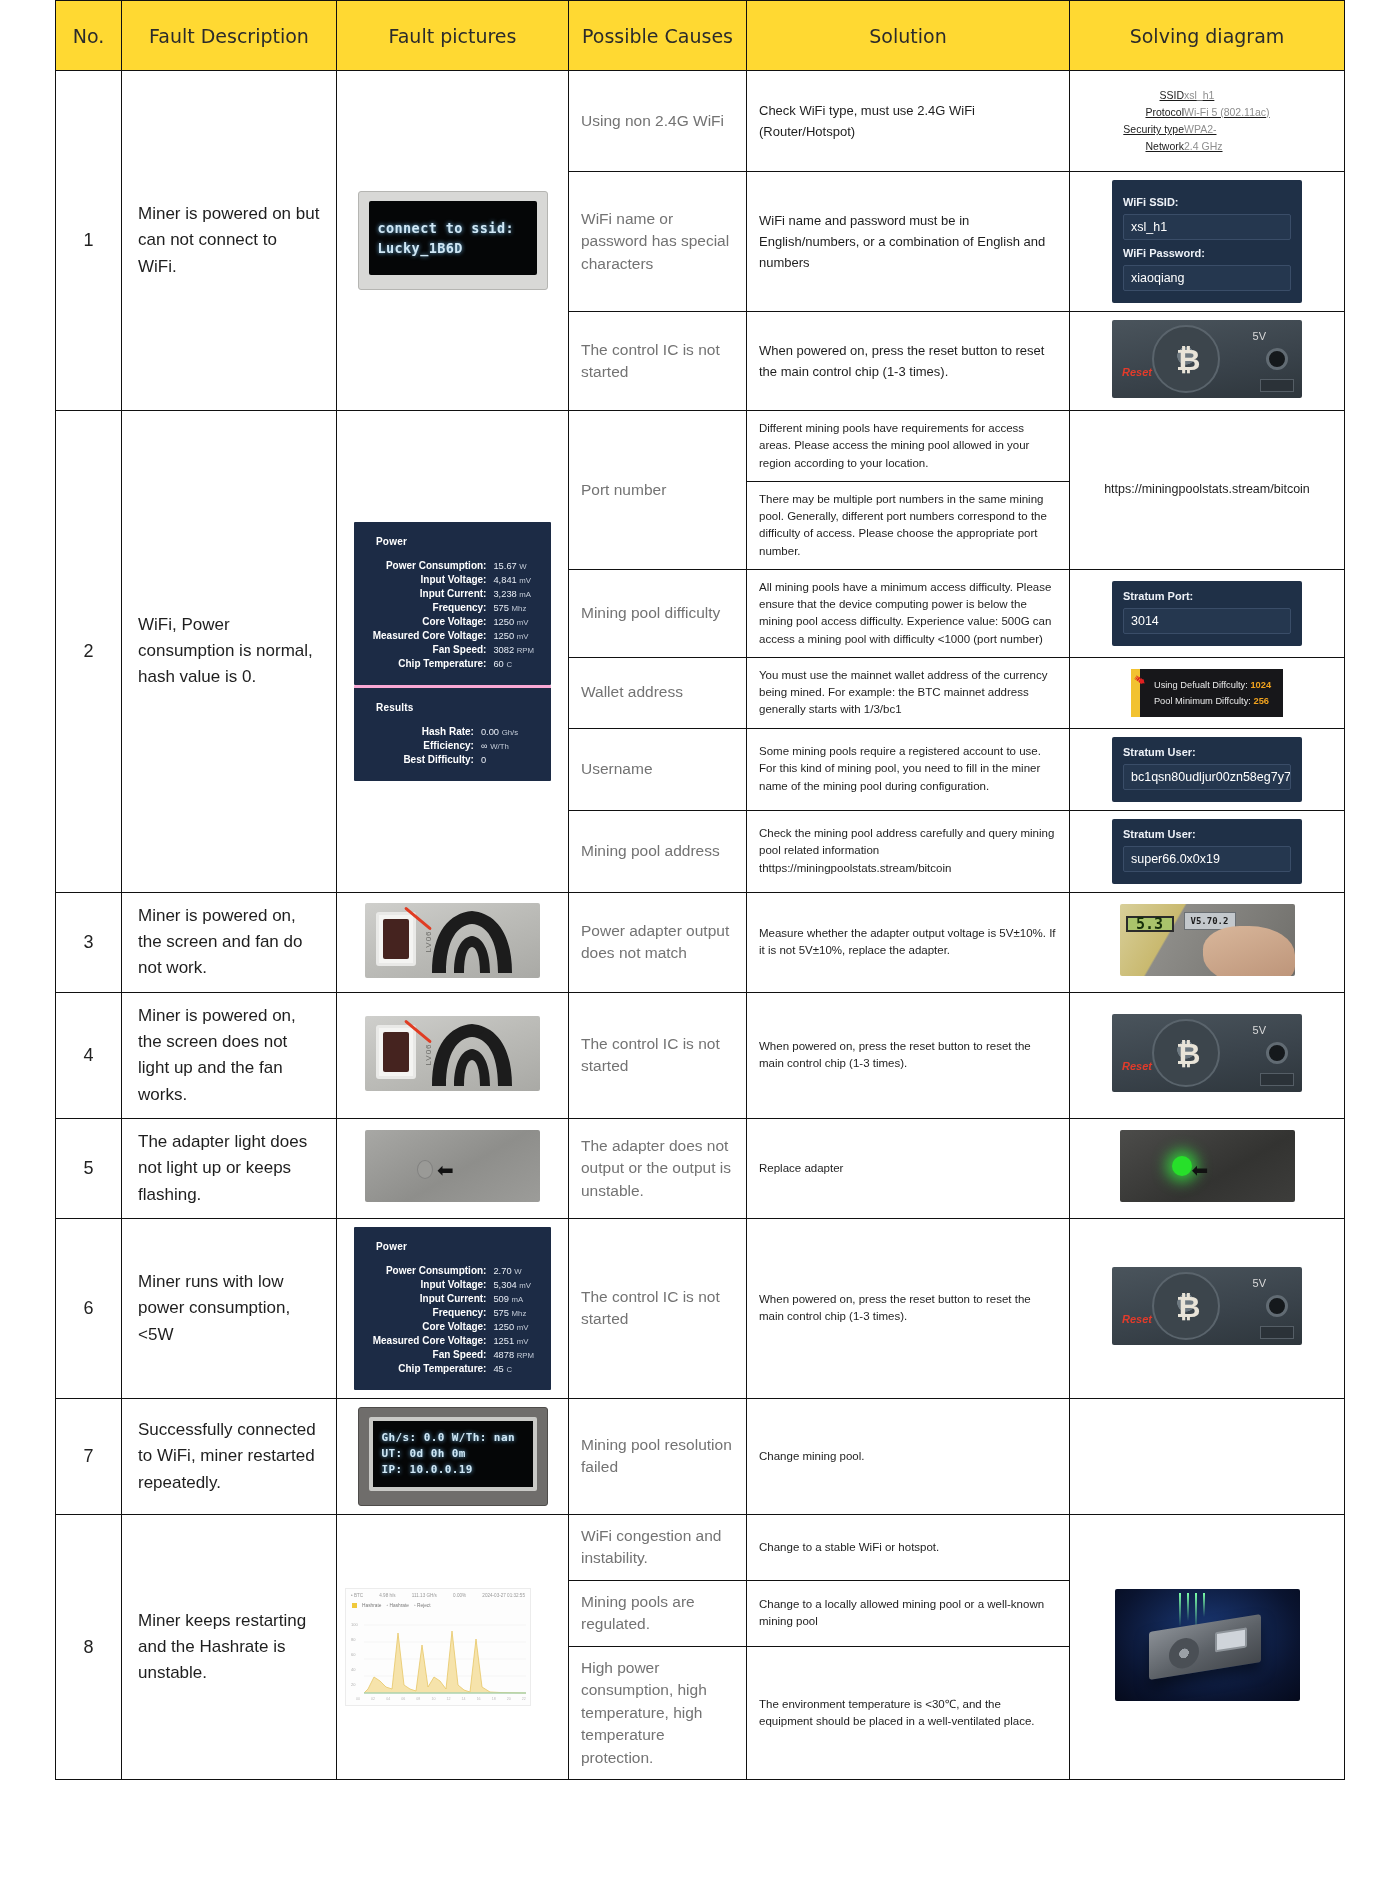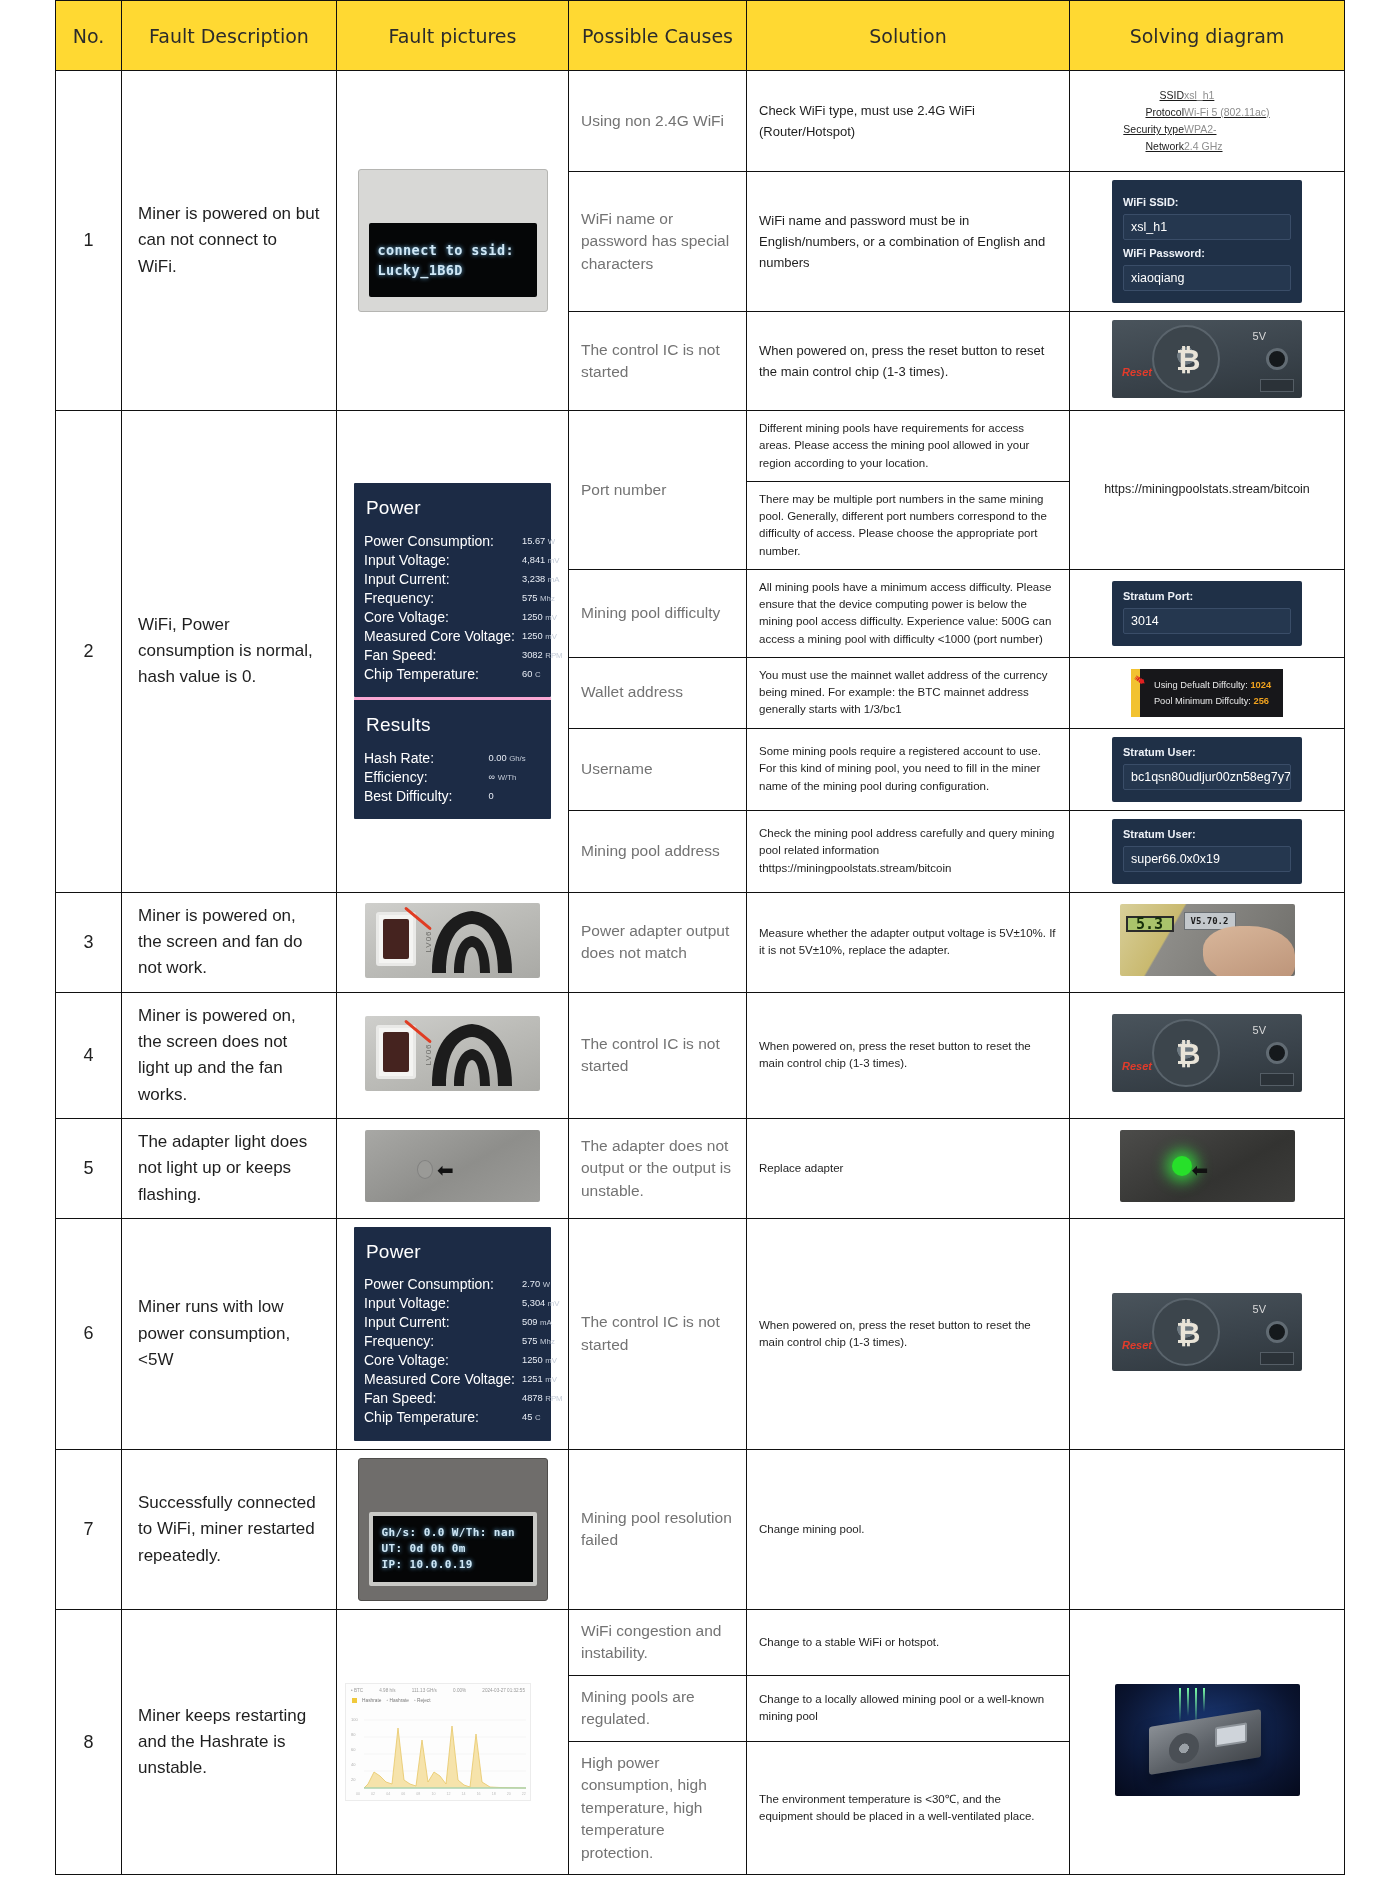--- a/index.html
+++ b/index.html
@@ -77,42 +77,42 @@
   td.pic-cell, td.diag-cell { padding: 8px; text-align:center; }
 
   
   .oled-wrap{
     display:inline-block; background:#d8d8d6; padding:9px 10px 14px 10px;
     border-radius:3px; border:1px solid #b5b5b2;
   }
   .oled{
     background:#050607; width:168px; height:74px; border-radius:2px;
     display:flex; flex-direction:column; justify-content:center;
-    padding:4px 9px; text-align:left;margin-top:44px;
+    padding:4px 9px; text-align:left;
   }
   .oled .l{
     font-family:"DejaVu Sans Mono", monospace; color:#cfe7f5; font-size:11px;
     letter-spacing:.4px; line-height:1.45; font-weight:700;
     text-shadow:0 0 4px #6fb8e8;
   }
   .oled.big .l{ font-size:13.5px; line-height:1.5; }
   .oled-wrap.dark{ background:#6f6d6b; border-color:#4e4c4a; }
   .oled-wrap.dark .oled{ border:4px solid #c9c9c6; }
 
   
   .panel{
     background:#1c2b45; color:#fff; text-align:left; padding:12px 14px 14px 10px;
     width:197px; display:inline-block; border-radius:1px;
   }
   .panel h4{
-    margin:2px 0 12px 2px; font-size:19px; font-weight:400; letter-spacing:.2px;
+    margin:2px 0 12px 12px; font-size:10px; font-weight:700; letter-spacing:.2px;
   }
   .panel table{ width:100%; border-collapse:collapse; }
   .panel table td{ border:none !important; padding:1.5px 0; }
-  .panel .k{ text-align:left; font-size:14px; font-weight:400; padding-right:7px; white-space:nowrap; }
+  .panel .k{ text-align:right; font-size:10px; font-weight:700; padding-right:7px; white-space:nowrap; }
   .panel .v{ text-align:left; font-size:9.3px; color:#e8edf5; white-space:nowrap; }
   .panel .v u{ text-decoration:none; font-size:7.8px; color:#c4ccd8; }
   .panel.sep{ border-top:3px solid #f9a8d4; margin-top:0; }
 
   
   .wifiinfo{ text-align:right; padding:8px 4px 8px 12px;text-decoration:underline; }
   .wifiinfo .row{ display:flex; font-size:10.5px; line-height:1.62; }
   .wifiinfo .row .k{ width:94px; color:#222; }
   .wifiinfo .row .v{ color:#8e8e8e; }
 

